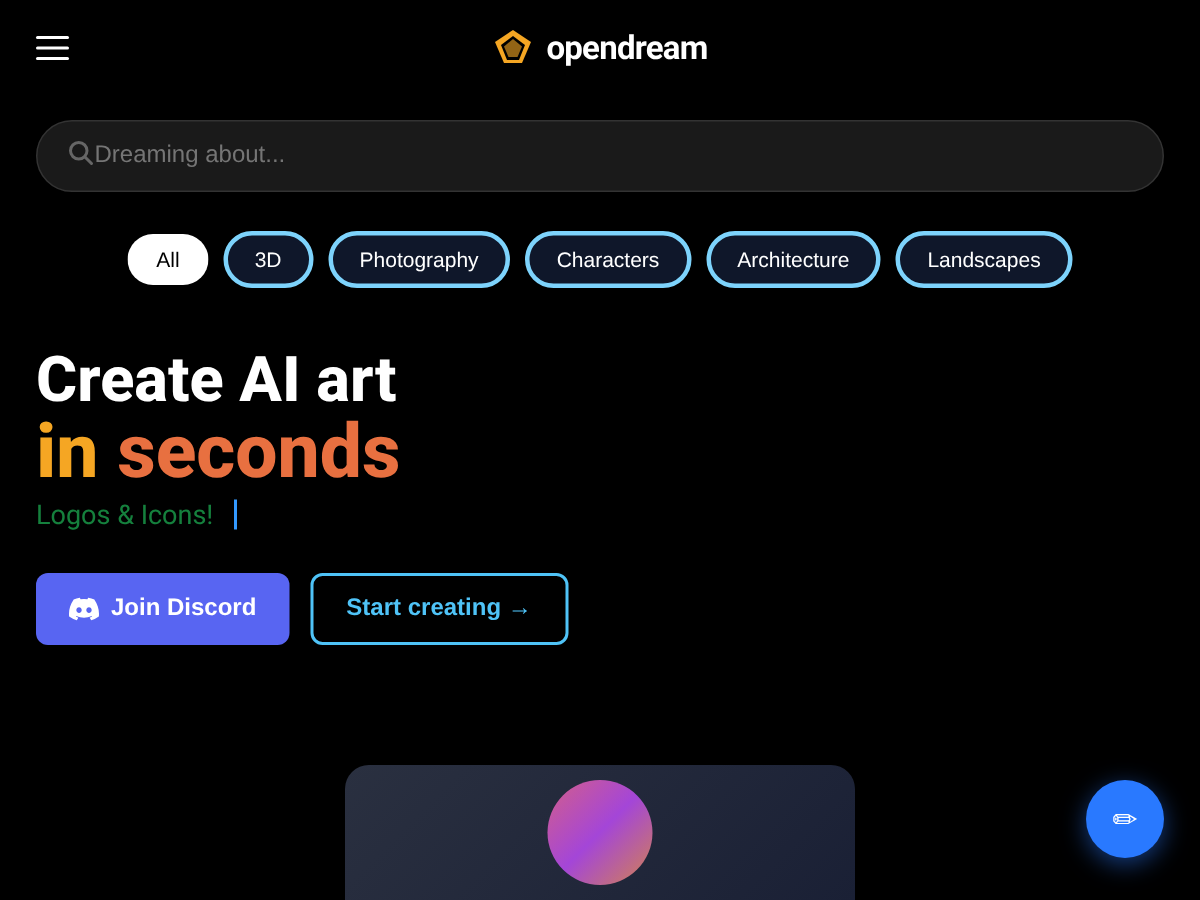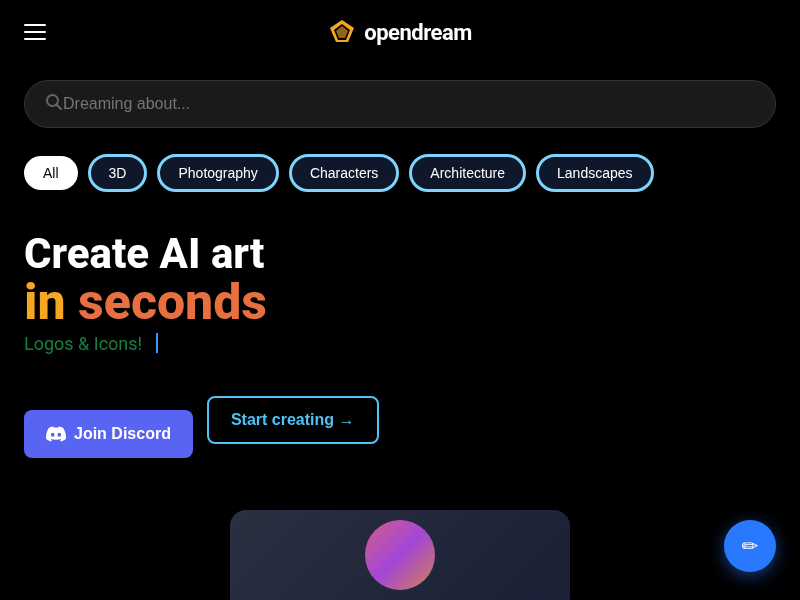--- a/index.html
+++ b/index.html
@@ -91,20 +91,21 @@
       caret-color: #888;
     }
 
     
     .categories {
       display: flex;
       align-items: center;
       gap: 10px;
       padding: 10px 24px;
       overflow: hidden;
+      justify-content: center;
     }
 
     .pill {
       border-radius: 50px;
       padding: 8px 18px;
       font-size: 14px;
       font-weight: 500;
       cursor: pointer;
       white-space: nowrap;
       border: 1px solid transparent;
@@ -184,21 +185,20 @@
       align-items: center;
       gap: 8px;
       background-color: #5865f2;
       color: #ffffff;
       border: none;
       border-radius: 8px;
       padding: 14px 22px;
       font-size: 16px;
       font-weight: 600;
       cursor: pointer;
-      margin-top: 28px;
     }
 
     .discord-icon {
       width: 20px;
       height: 20px;
     }
 
     .btn-start {
       display: flex;
       align-items: flex-end;

